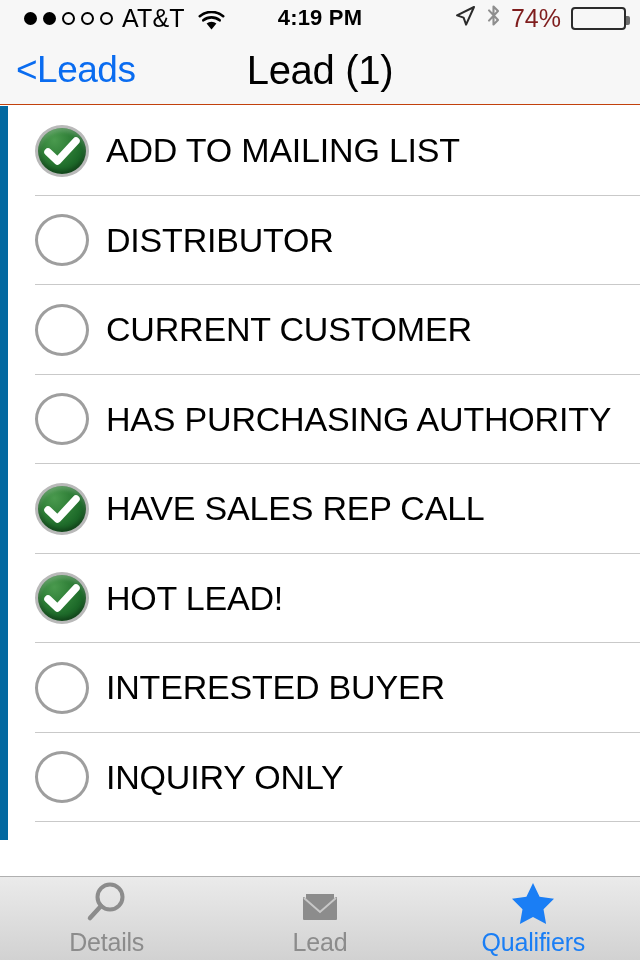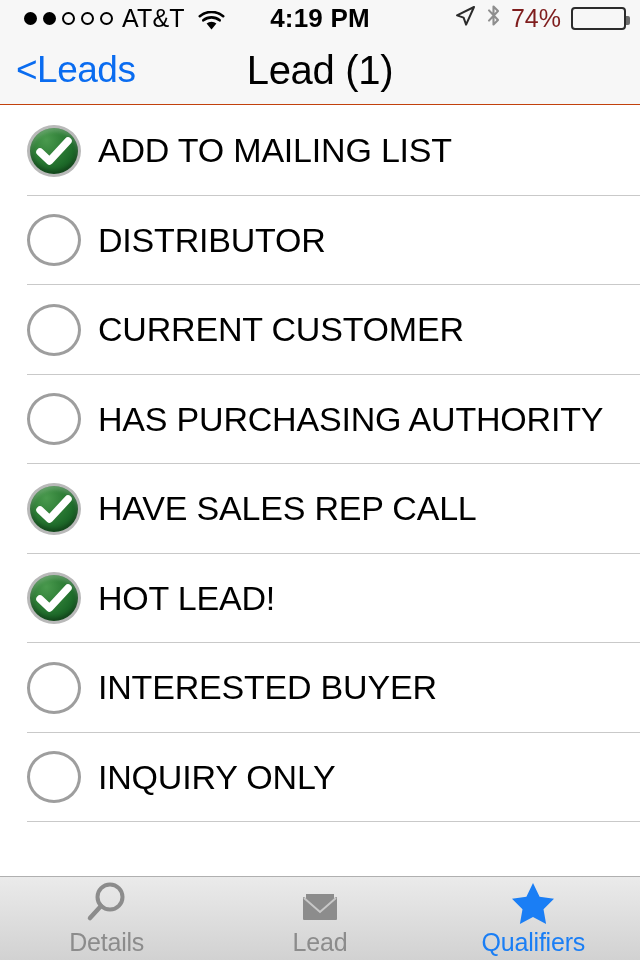--- a/index.html
+++ b/index.html
@@ -19,21 +19,21 @@
     font-size:25px; color:#000;
   }
   .sb-left{ position:absolute; left:24px; display:flex; align-items:center; gap:9px; }
   .dots{ display:flex; align-items:center; gap:6px; }
   .dot{ width:13px; height:13px; border-radius:50%; border:2px solid #000; }
   .dot.filled{ background:#000; }
   .carrier{ font-size:25px; letter-spacing:.2px; color:#000; }
   .wifi{ width:27px; height:20px; position:relative; margin-left:4px; }
   .sb-center{
     position:absolute; left:0; width:640px; text-align:center;
-    font-size:26px; font-weight:bold; color:#000; letter-spacing:.2px;
+    font-size:22px; font-weight:bold; color:#000; letter-spacing:.2px;
   }
   .sb-right{ position:absolute; right:14px; display:flex; align-items:center; gap:10px; }
   .battery{
     width:55px; height:23px; border:2px solid #2b2b2b; border-radius:4px;
     position:relative; padding:2px;
   }
   .battery::after{
     content:""; position:absolute; right:-6px; top:7px;
     width:4px; height:9px; background:#6d6d6d; border-radius:0 2px 2px 0;
   }
@@ -51,21 +51,21 @@
     letter-spacing:-.5px;
   }
   #nav-title{
     position:absolute; left:0; width:640px; top:50%; transform:translateY(-50%);
     text-align:center; font-size:40px; color:#000; letter-spacing:-.3px;
   }
 
   
   #list{
     position:absolute; top:106px; left:0; width:640px; height:734px;
-    background:#eab308; overflow:hidden;
+    background:#0369a1; overflow:hidden;padding-left:8px;
   }
   .row{
     position:relative; height:89.5px; width:640px;
     display:flex; align-items:center; cursor:pointer; background:#fff;
   }
   .row .sep{
     position:absolute; bottom:0; left:27px; right:0; height:1px; background:#c9c9c9;
   }
   .checkbox{
     flex:0 0 auto; margin-left:27px; width:54px; height:52px; position:relative;

